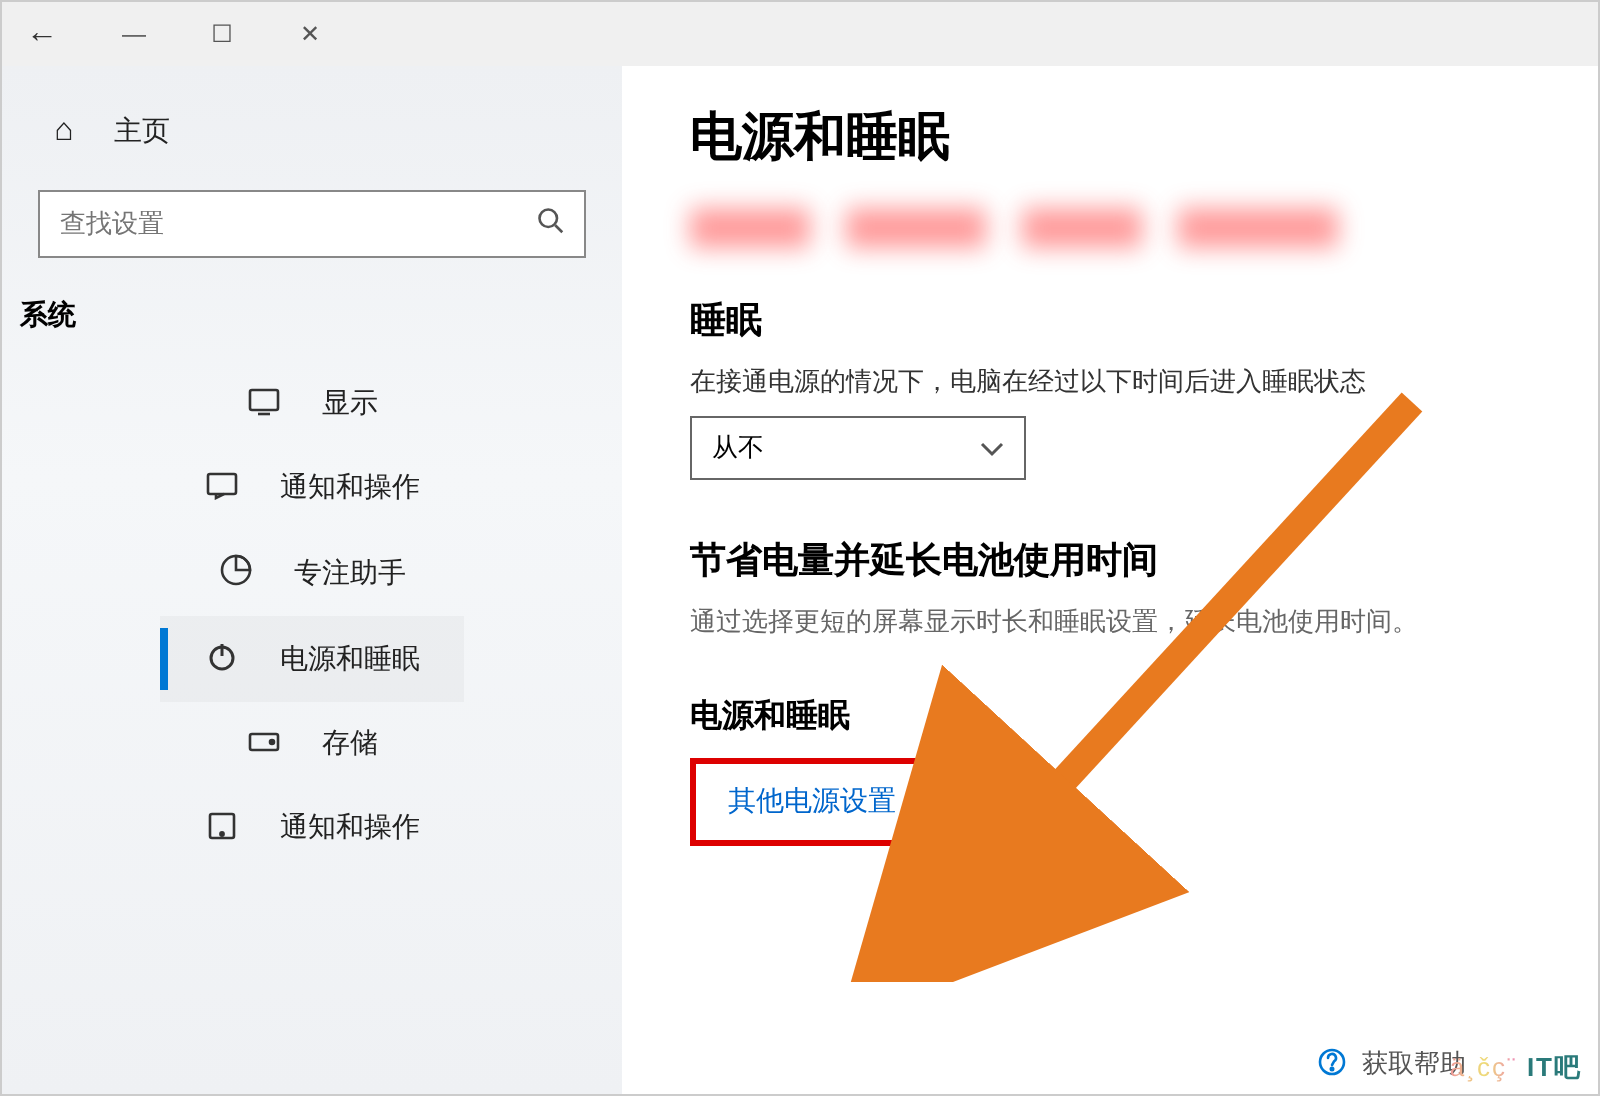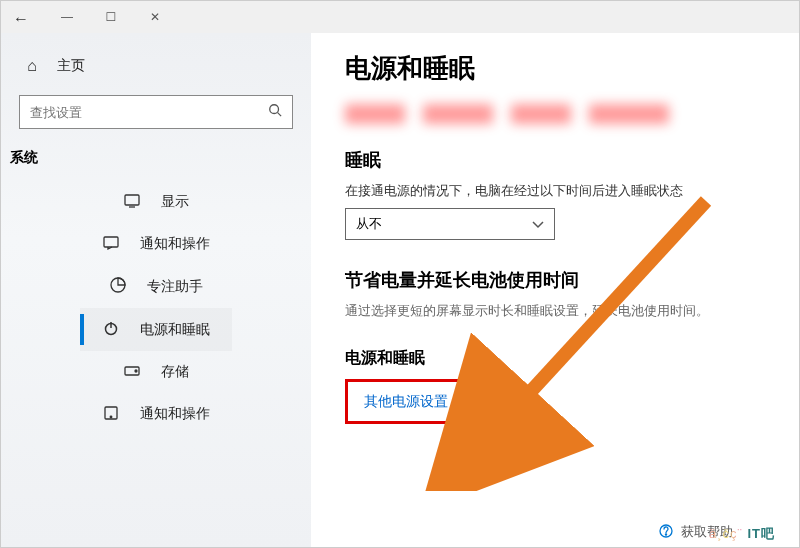--- a/index.html
+++ b/index.html
@@ -12,52 +12,52 @@
   .winbtn { width: 44px; display: flex; align-items: center; justify-content: center; color: #555; font-family: "Segoe UI Symbol", sans-serif; font-size: 12px; }
   .body { flex: 1; display: flex; background: #fff; overflow: hidden; }
 
   .sidebar { width: 310px; background: linear-gradient(to bottom, #eef0f3 0%, #f5f7f9 40%, #eff1f4 100%); padding-top: 14px; display: flex; flex-direction: column; }
   .home-row { display: flex; align-items: center; padding: 10px 22px; gap: 16px; color: #222; }
   .home-row .icon { width: 18px; text-align: center; }
   .home-row span.label { font-size: 14px; }
 
   .search-wrap { padding: 10px 18px 14px 18px; }
   .search { border: 1px solid #888; background: #fff; height: 34px; display: flex; align-items: center; padding: 0 10px; }
-  .search input { border: none; outline: none; flex: 1; background: transparent; font-size: 13px; font-family: Liberation Sans, sans-serif; color: #222; }
+  .search input { border: none; outline: none; flex: 1; background: transparent; font-size: 13px; font-family: Liberation Mono, monospace; color: #222; }
   .search .sicon { color: #555; }
 
   .section-label { padding: 6px 9px 14px; font-weight: bold; font-size: 14px; }
 
   .nav { display: flex; flex-direction: column; align-items: center; }
   .nav-item { display: flex; align-items: center; gap: 20px; padding: 12px 22px 12px 22px; font-size: 14px; color: #222; position: relative; }
   .nav-item .icon { width: 18px; text-align: center; color: #333; }
   .nav-item.active { background: rgba(0,0,0,0.03); }
   .nav-item.active::before { content: ""; position: absolute; left: 0; top: 6px; bottom: 6px; width: 4px; background: #0078d4; }
 
   .content { flex: 1; padding: 18px 28px 0 34px; overflow: hidden; position: relative; }
   .content h1 { font-size: 26px; font-weight: 600; margin-bottom: 18px; }
   .blurred { display: inline-block; height: 22px; margin-bottom: 22px; }
   .blur-chunk { display: inline-block; height: 20px; background: #ff4a4a; filter: blur(6px); opacity: .55; margin-right: 18px; vertical-align: middle; border-radius: 2px; }
   .bc1 { width: 60px; } .bc2 { width: 70px; } .bc3 { width: 60px; } .bc4 { width: 80px; }
 
   .content h2 { font-size: 18px; font-weight: 600; margin-bottom: 10px; }
   .desc { font-size: 13px; color: #333; margin-bottom: 8px; }
   .subdesc { font-size: 13px; color: #666; margin-bottom: 28px; }
 
-  .combo { border: 1px solid #666; width: 210px; height: 32px; display: flex; align-items: center; justify-content: space-between; padding: 0 10px; background: #fff; font-size: 13px; margin-bottom: 28px; }
+  .combo { border: 1px solid #666; width: 168px; height: 32px; display: flex; align-items: center; justify-content: space-between; padding: 0 10px; background: #fff; font-size: 13px; margin-bottom: 28px; }
   .combo .chev { color: #555; }
 
   .related-title { font-size: 16px; font-weight: 600; margin-bottom: 10px; }
   .link-box { display: inline-block; padding: 6px 8px; font-family: Liberation Serif, serif; }
   .link-box a { color: #0066cc; text-decoration: none; font-size: 14px; }
   .highlight-box { border: 3px solid #d00; display: inline-block; padding: 4px 8px; }
 
   .help-row { position: absolute; bottom: 6px; right: 66px; display: flex; align-items: center; gap: 8px; color: #555; font-size: 13px; }
 
-  .watermark { position: absolute; bottom: 4px; right: 24px; font-size: 13px; letter-spacing: 1px; }
+  .watermark { position: absolute; bottom: 4px; right: 8px; font-size: 13px; letter-spacing: 1px; }
   .wm-red { color: #d94; background: linear-gradient(90deg,#e99,#ed7,#e8b); -webkit-background-clip: text; color: transparent; }
   .wm-teal { color: #2a7a7a; font-weight: bold; }
 
   .arrow-svg { position: absolute; left: 320px; top: 110px; width: 420px; height: 380px; pointer-events: none; z-index: 50; }
 </style>
 </head>
 <body>
 
 <div class="window">
   <div class="titlebar">

